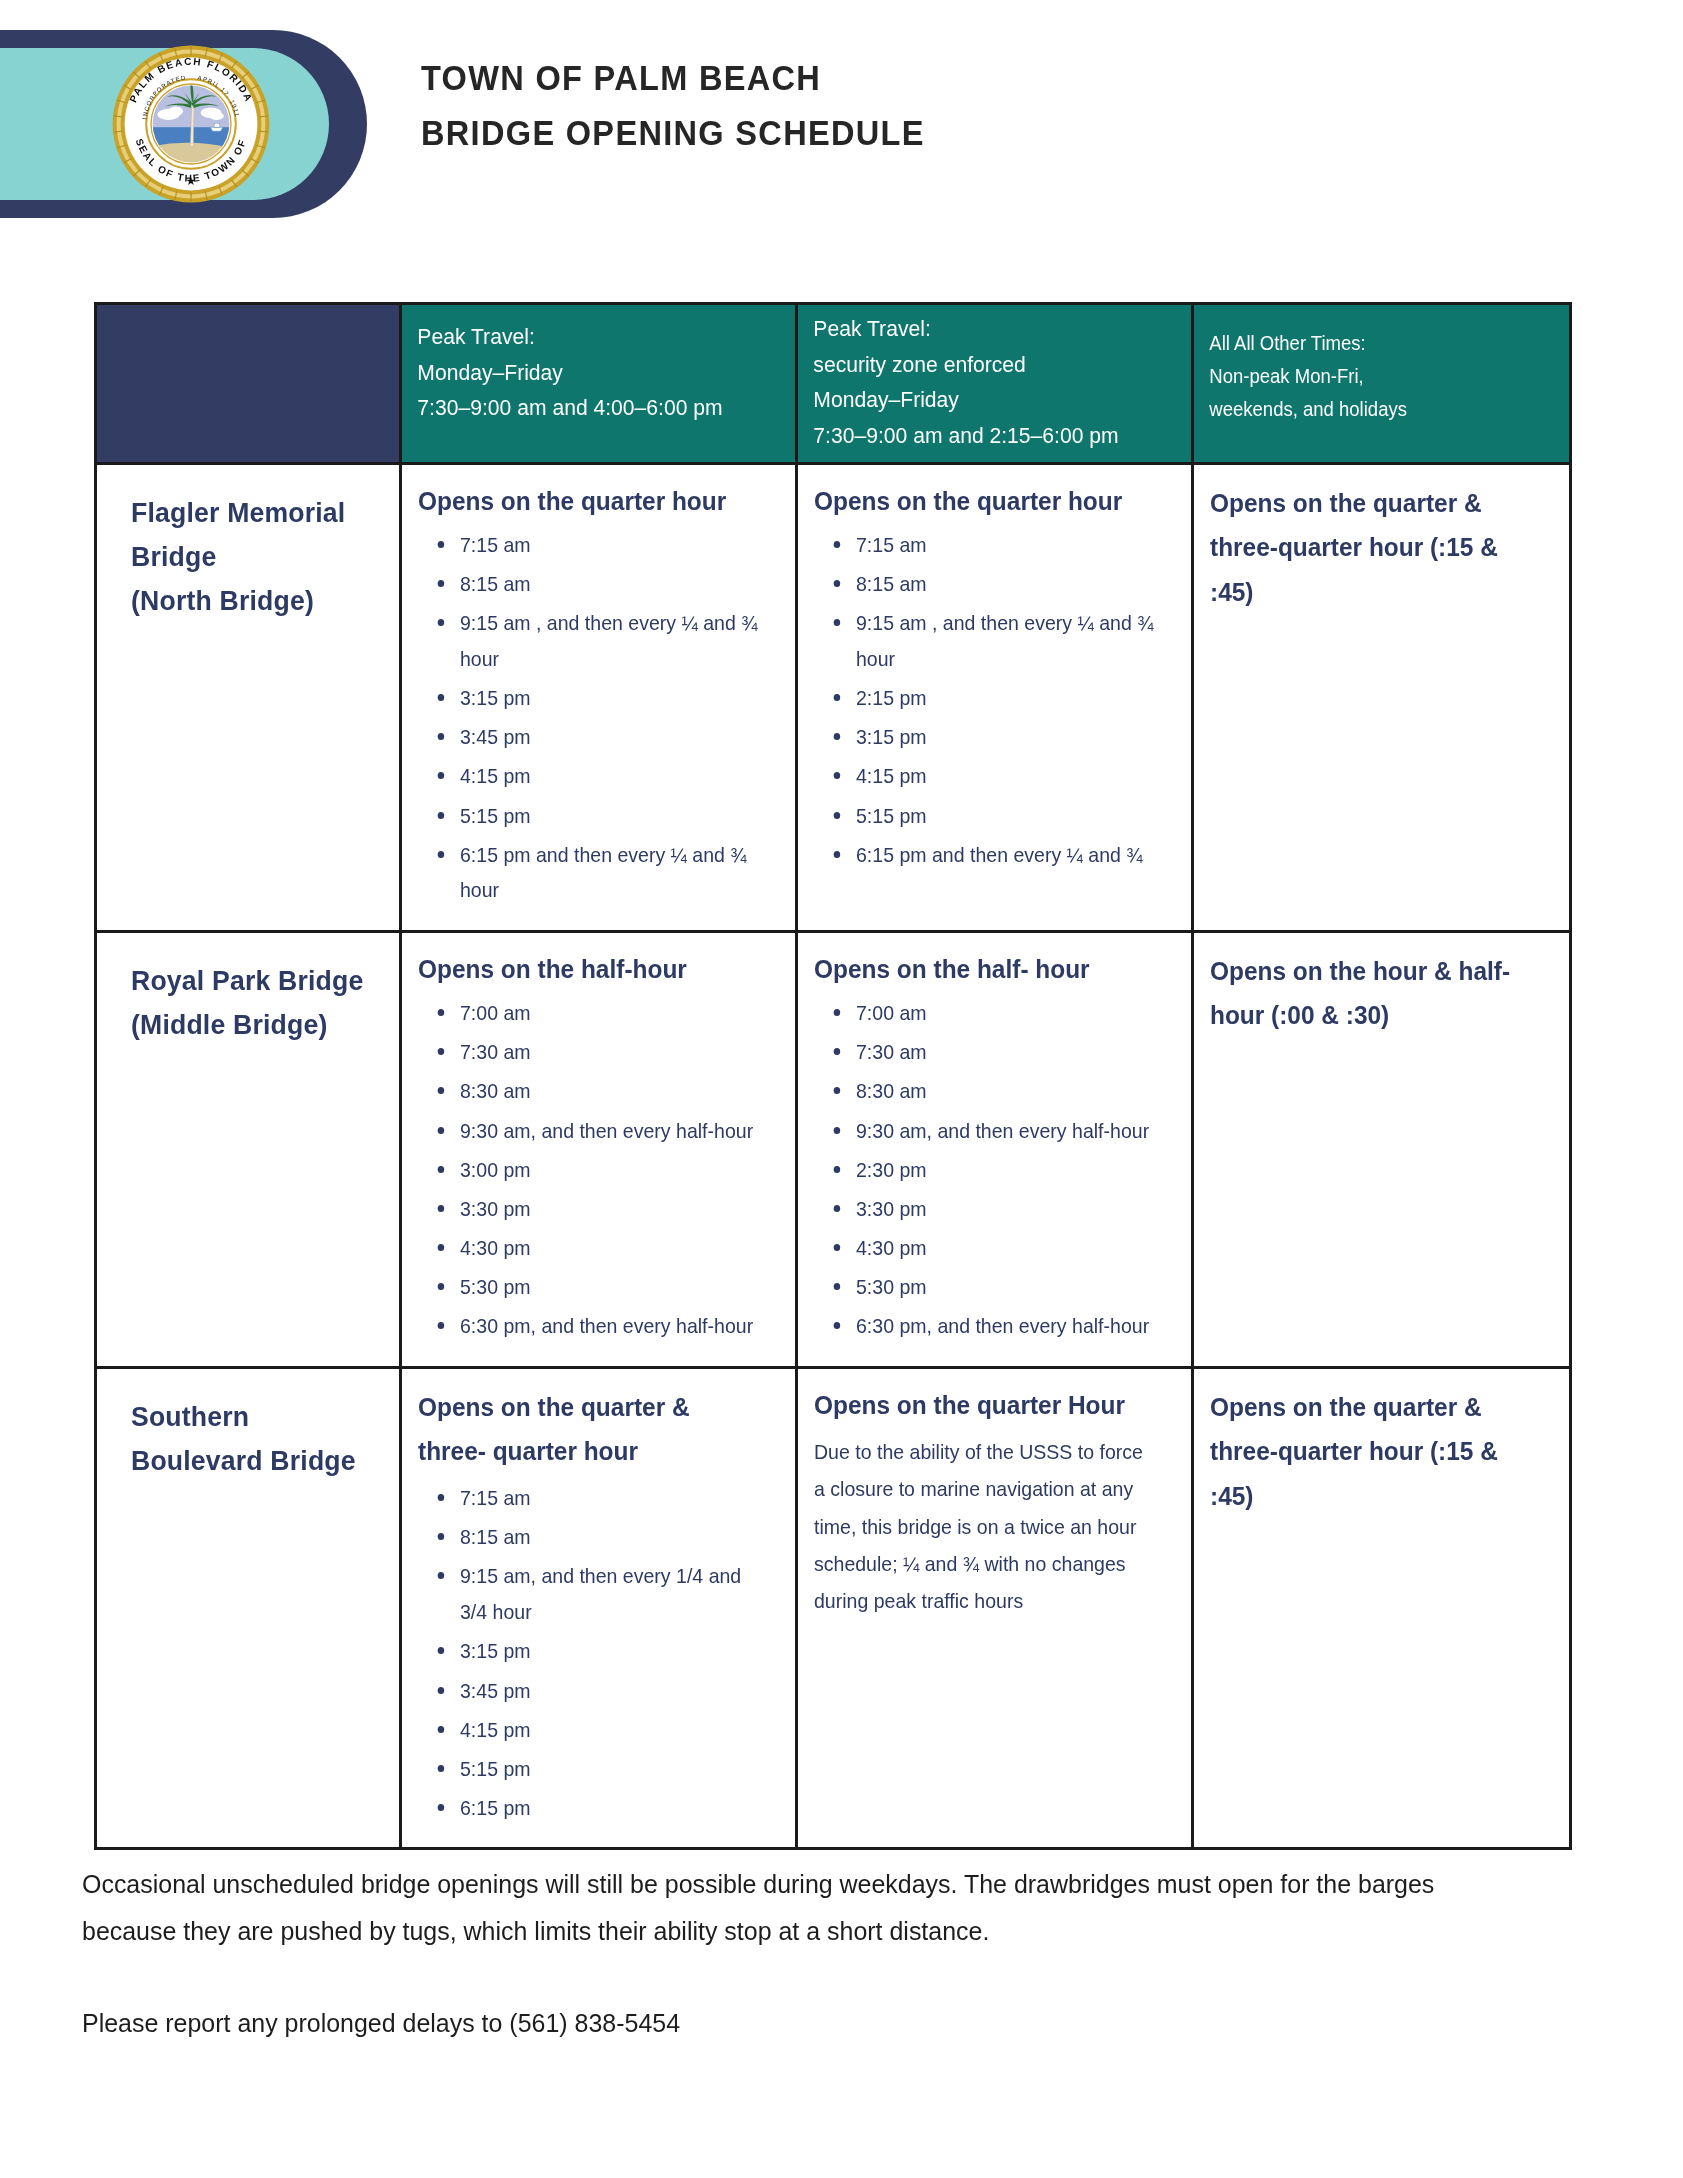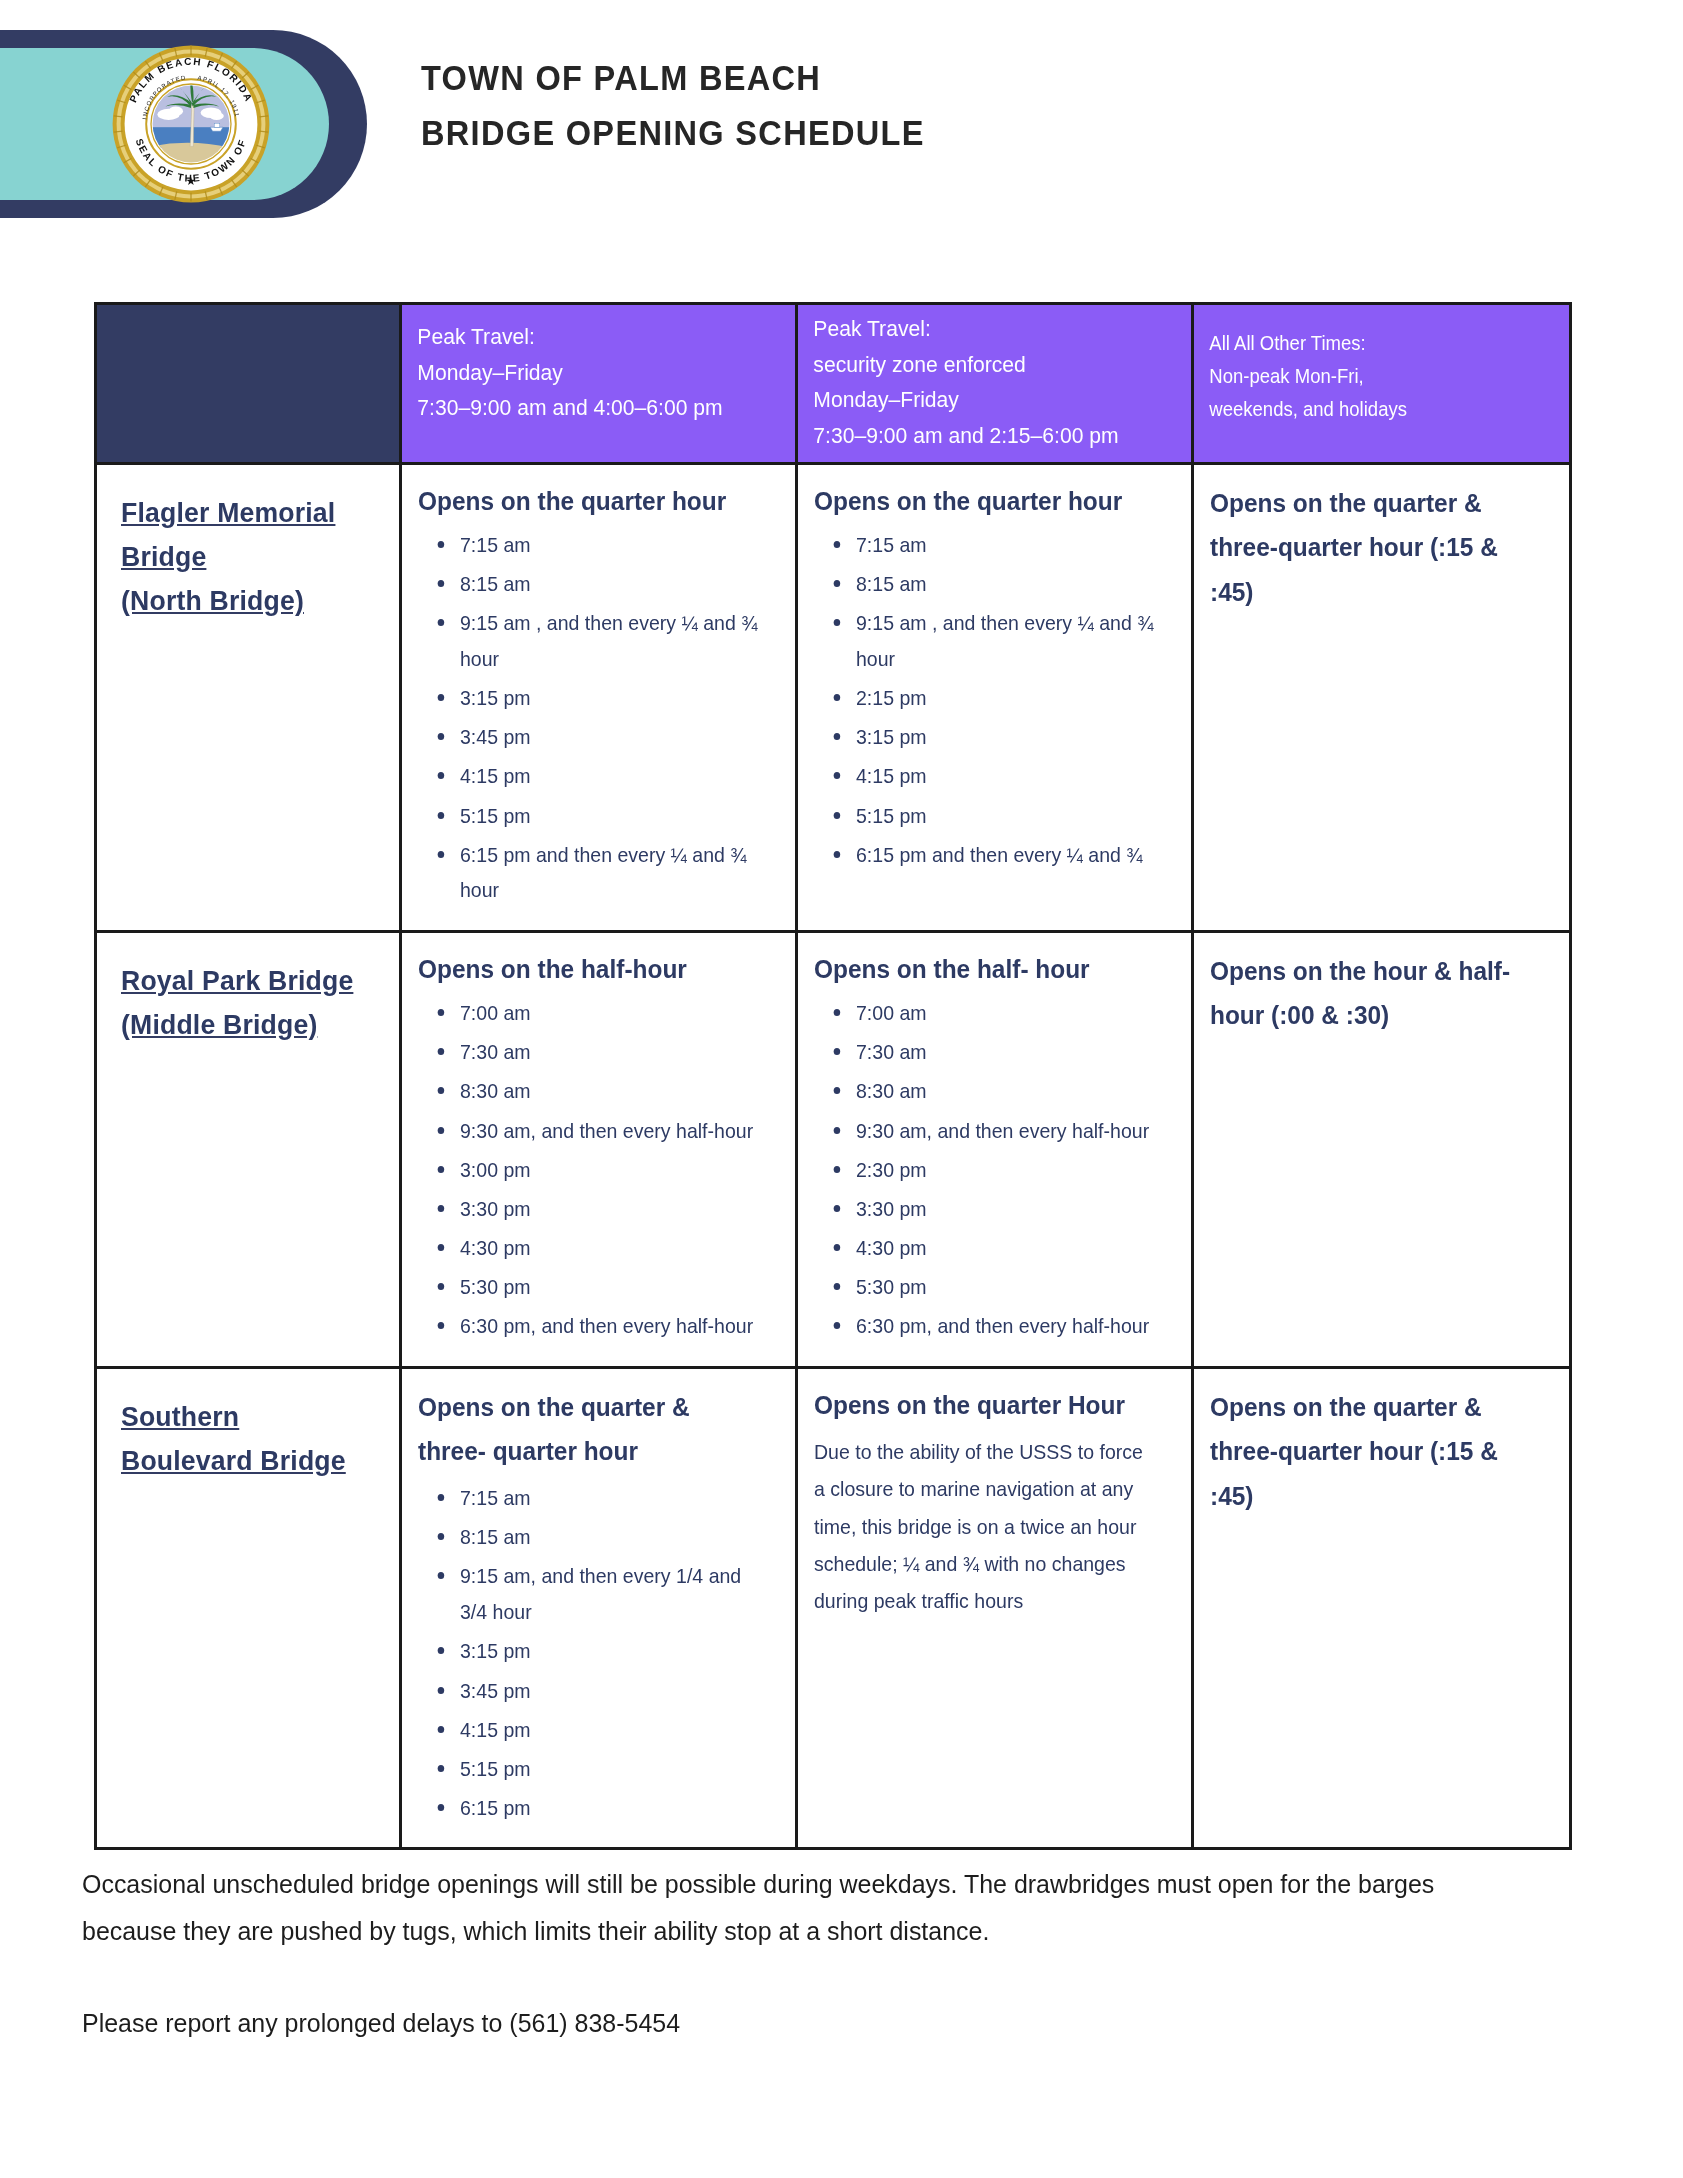--- a/index.html
+++ b/index.html
@@ -84,21 +84,21 @@
     border: 3px solid #1a1a1a;
     vertical-align: top;
     padding: 0;
   }
   col.c1 { width: 305px; }
   col.c2 { width: 396px; }
   col.c3 { width: 396px; }
   col.c4 { width: 378px; }
 
   thead th {
-    background: #8b5cf6;
+    background: #0f766e;
     color: #ffffff;
     text-align: left;
     font-weight: normal;
     height: 137px;
   }
   .hd-inner {
     padding: 14px 14px 8px 16px;
     font-size: 22px;
     line-height: 1.62;
     font-family: "Liberation Sans", sans-serif;
@@ -119,21 +119,21 @@
   .bridge-name {
     font-family: "Liberation Sans Narrow", "Liberation Sans", sans-serif;
     font-weight: bold;
     font-size: 28px;
     line-height: 1.58;
     color: #2d3a63;
     letter-spacing: 0.2px;
     transform: scaleX(0.95);
     transform-origin: left top;
   }
-  td.name-cell .cell { padding-top: 26px; padding-left: 24px; text-decoration: underline; }
+  td.name-cell .cell { padding-top: 26px; padding-left: 34px; }
 
   .cell-head {
     font-family: "Liberation Sans Narrow", "Liberation Sans", sans-serif;
     font-weight: bold;
     font-size: 26px;
     line-height: 1.55;
     color: #2d3a63;
     margin-bottom: 4px;
     transform: scaleX(0.94);
     transform-origin: left top;

